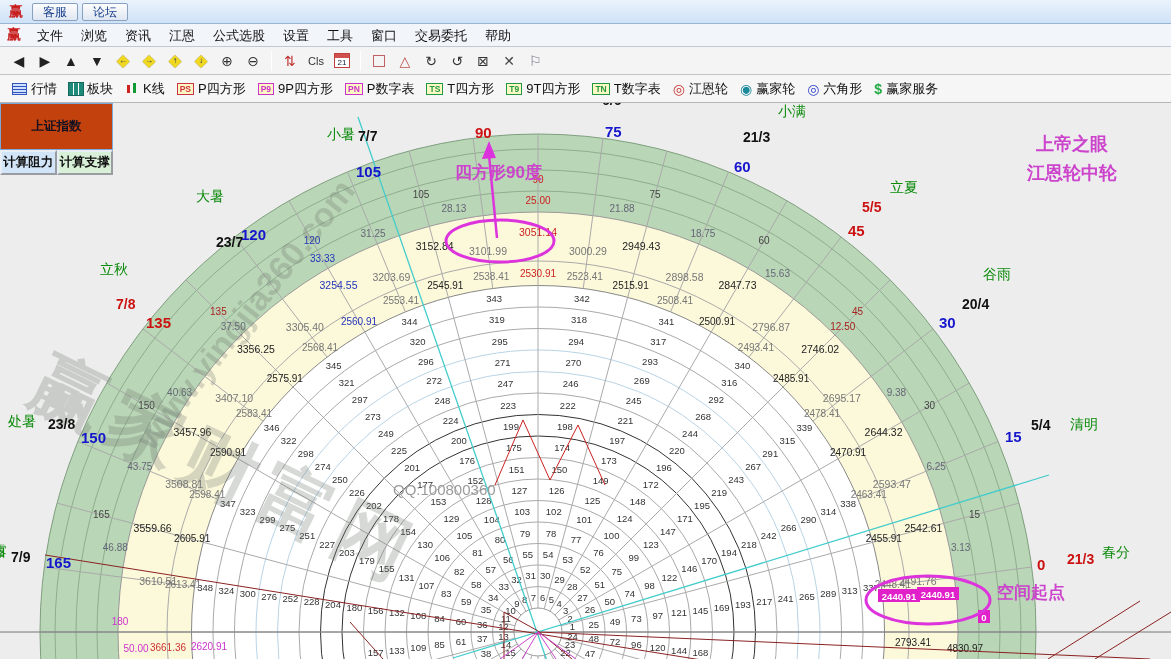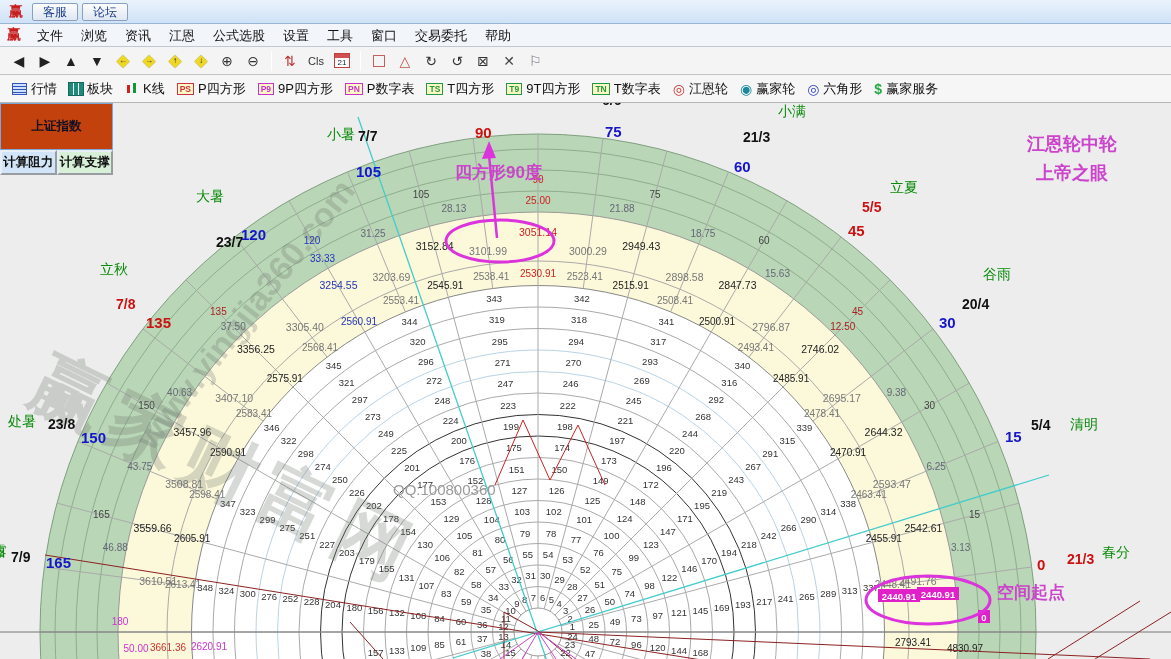--- a/index.html
+++ b/index.html
@@ -590,17 +590,17 @@
   <div class="panel">
     <div class="hd">上证指数</div>
     <div class="btns" id="panel-btns">
         <div class="btn b1">计算阻力</div>
         <div class="btn b2">计算支撑</div>
       </div>
   </div>
 
   <div class="anno" style="left:455px; top:58px; font-size:17px;">四方形90度</div>
   <div class="anno" style="left:1002px; top:27px; width:140px; text-align:center; font-size:18px; line-height:29px;">
+    <div>上帝之眼</div>
     <div>江恩轮中轮</div>
-    <div>上帝之眼</div>
   </div>
   <div class="anno" style="left:997px; top:478px; font-size:17px;">空间起点</div>
 </div>
 
 </body></html>

